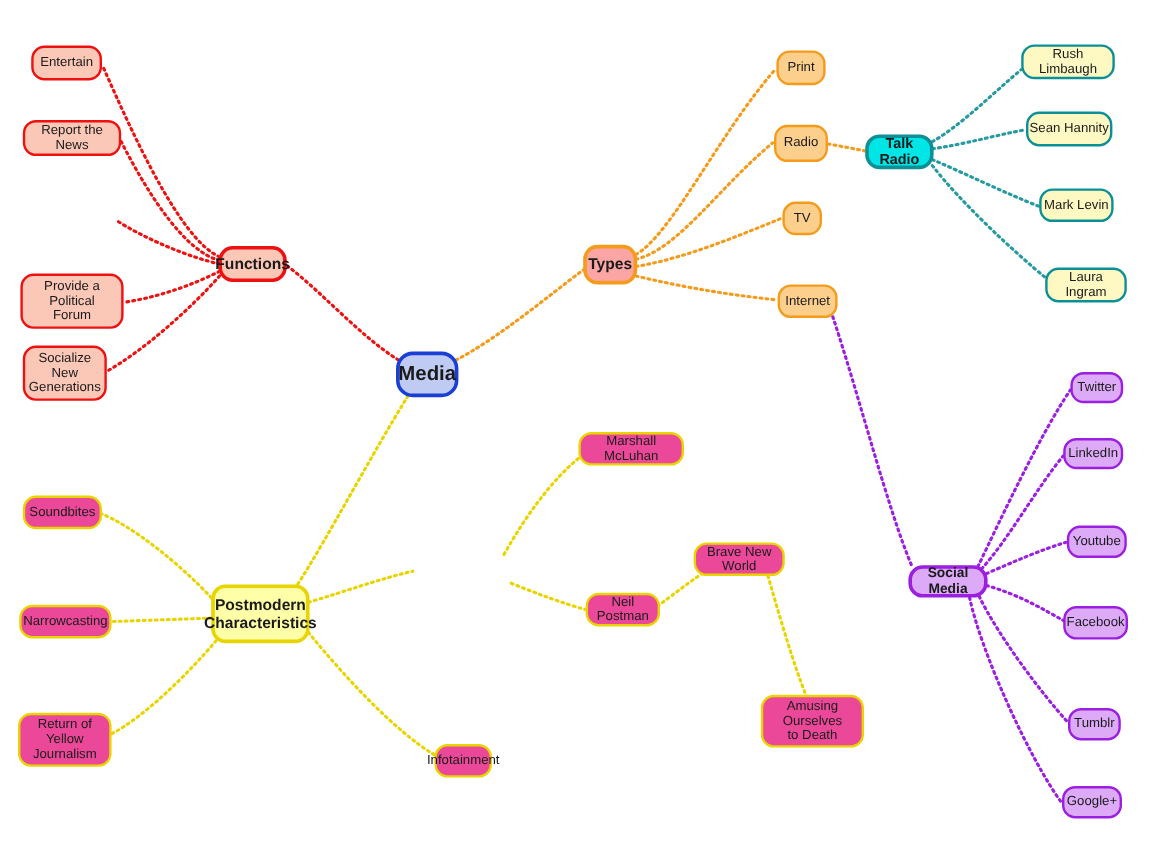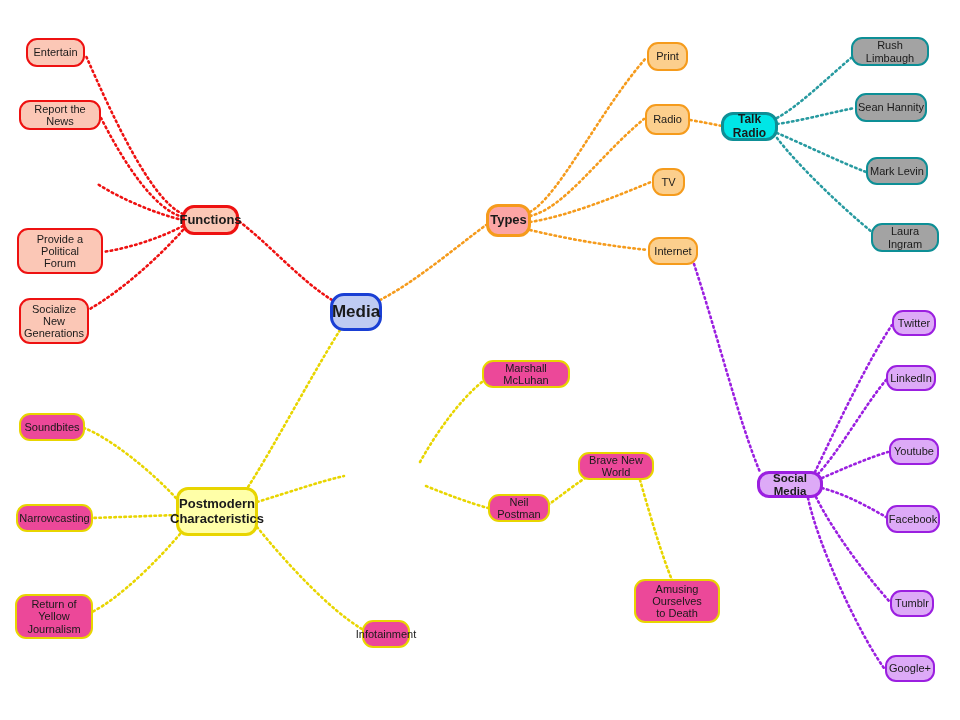--- a/index.html
+++ b/index.html
@@ -69,21 +69,21 @@
   }
   .t-orange-main {
     background: #fca5a5;
     border-color: #f59b1c;
     border-width: 3px;
     border-radius: 12px;
     font-size: 13px;
     font-weight: bold;
   }
   .t-cyan {
-    background: #a3a3a3;
+    background: #fef9c3;
     border-color: #0d8f96;
     border-width: 2.5px;
     border-radius: 11px;
     font-size: 11px;
     justify-content: center;
   }
   .t-cyan-main {
     background: #00e6e6;
     border-color: #0d8f96;
     border-width: 3px;
@@ -189,21 +189,21 @@
   <div class="node t-red" style="left:26px; top:38px; width:59px; height:29px;">
     <span>Entertain</span>
   </div>
   <div class="node t-red" style="left:19px; top:100px; width:82px; height:30px;">
     <span>Report the News</span>
   </div>
   <div class="node t-red" style="left:17px; top:228px; width:86px; height:46px;">
     <span>Provide a Political
 Forum</span>
   </div>
-  <div class="node t-red" style="left:19px; top:298px; width:70px; height:46px;">
+  <div class="node t-red" style="left:19px; top:288px; width:70px; height:46px;">
     <span>Socialize New
 Generations</span>
   </div>
 
   <div class="node t-orange-main" style="left:486px; top:204px; width:45px; height:33px;">
     <span>Types</span>
   </div>
 
   <div class="node t-orange" style="left:647px; top:42px; width:41px; height:29px;">
     <span>Print</span>

